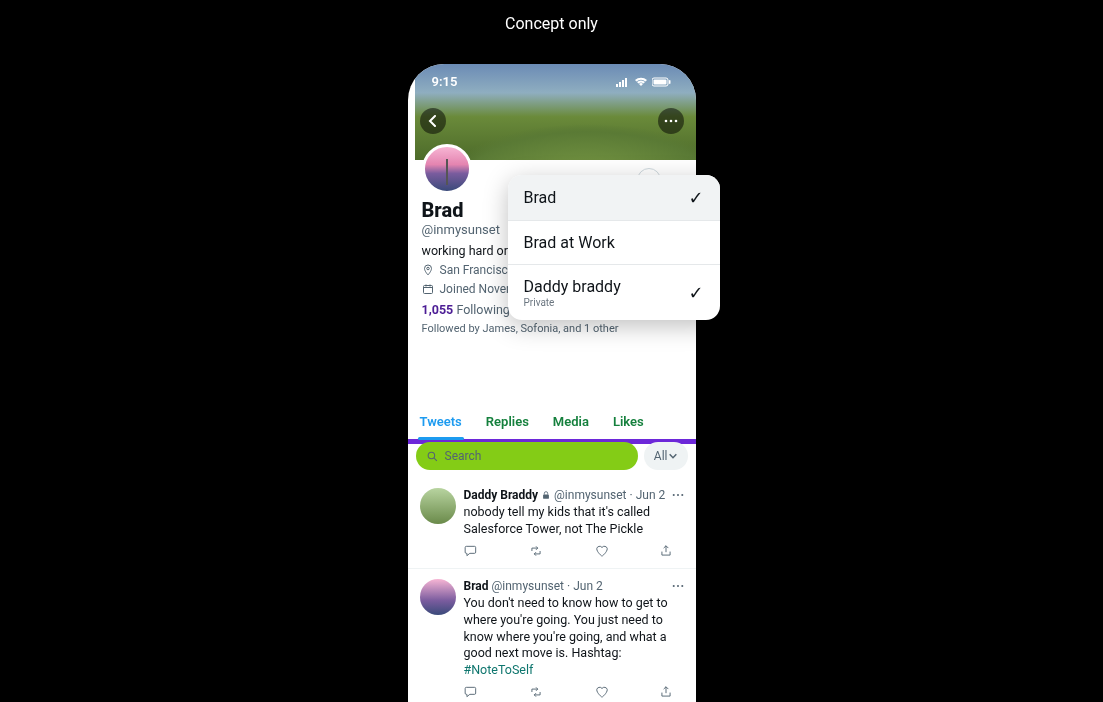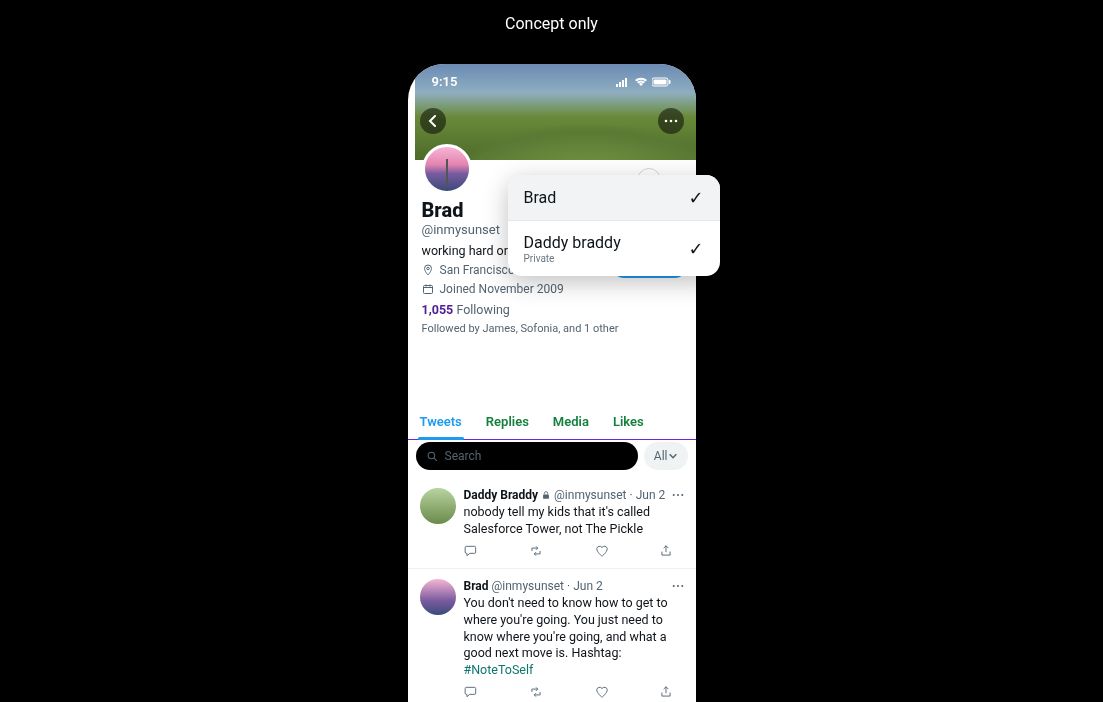--- a/index.html
+++ b/index.html
@@ -114,31 +114,31 @@
   .display-name { font-size: 20px; font-weight: 800; }
   .handle { color:#536471; font-size:13px; margin-top:0px; }
   .bio { font-size: 12.5px; margin-top:6px; color:#0f1419; }
   .meta-row { display:flex; gap:6px; align-items:center; color:#536471; font-size:12px; margin-top:5px; }
   .stats { font-size:12.5px; margin-top:6px; }
   .stats .num { font-weight:700; color:#4c1d95; }
   .stats .lbl { color:#536471; }
   .followed-by { color:#536471; font-size:11px; margin-top:5px; line-height:1.3; }
   .tabs {
     position:absolute; top: 340px; left:0; right:0;
-    display:flex; border-bottom:1px solid #6d28d9;
+    display:flex; border-bottom:5px solid #6d28d9;
   }
   .tab { flex:0 0 auto; padding: 10px 12px; font-size:13px; font-weight:600; color:#15803d; position:relative; }
   .tab.active { color:#1d9bf0; }
   .tab.active::after { content:""; position:absolute; bottom:-1px; left:10px; right:10px; height:3px; background:#1d9bf0; border-radius:2px; }
   .search-row {
     position:absolute; top: 378px; left:8px; right:8px;
     display:flex; gap:6px;
   }
   .search-box {
-    flex:1; background:#000000; border-radius:16px; height:28px;
+    flex:1; background:#84cc16; border-radius:16px; height:28px;
     display:flex; align-items:center; padding:0 10px; gap:6px;
     color:#536471; font-size:12px;
   }
   .filter-box {
     background:#eff3f4; border-radius:16px; height:28px; padding:0 10px;
     display:flex; align-items:center; color:#536471; font-size:12px;
   }
   .feed { position:absolute; top: 414px; left:0; right:0; bottom:0; overflow:hidden; }
   .tweet { display:flex; gap:8px; padding:10px 12px; border-bottom:1px solid #eff3f4; }
   .tw-av { width:36px; height:36px; border-radius:50%; flex-shrink:0; }
@@ -414,18 +414,23 @@
 
 <div class="popover">
   <div class="pop-item gray">
     <div class="pop-text">
         <span class="pop-title">Brad</span>
       </div>
     <span class="check">✓</span>
   </div>
   <div class="pop-item">
     <div class="pop-text">
+        <span class="pop-title">Brad at Work</span>
+      </div>
+  </div>
+  <div class="pop-item">
+    <div class="pop-text">
       <span class="pop-title">Daddy braddy</span>
       <span class="pop-sub">Private</span>
     </div>
     <span class="check">✓</span>
   </div>
 </div>
 
 </body></html>

